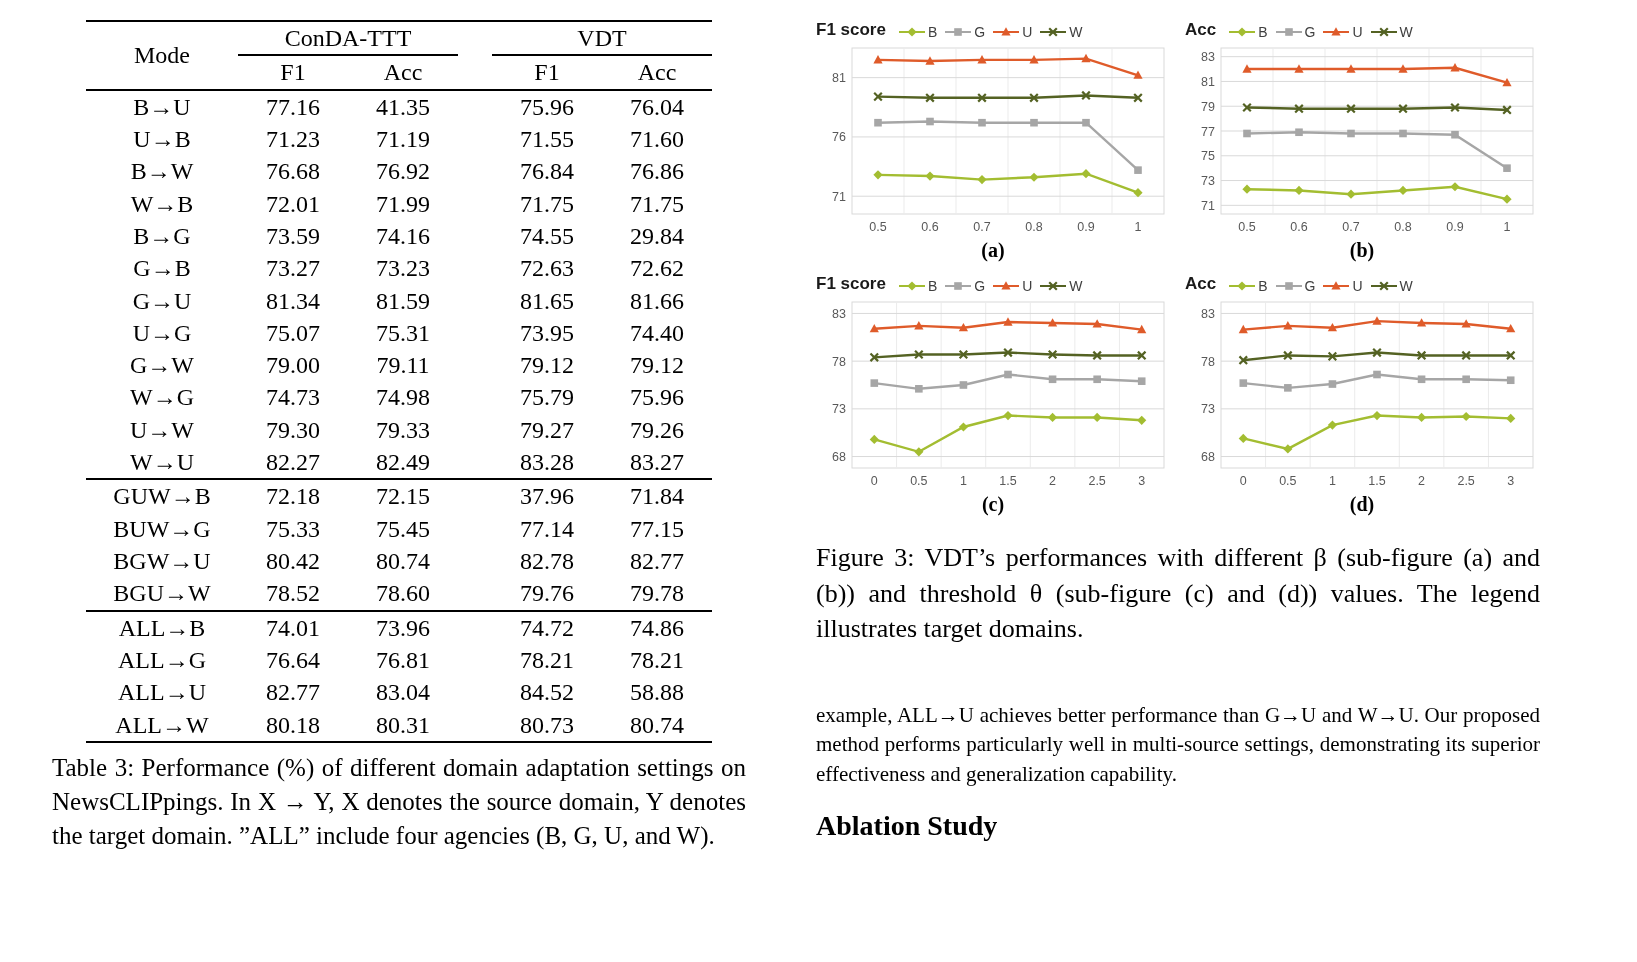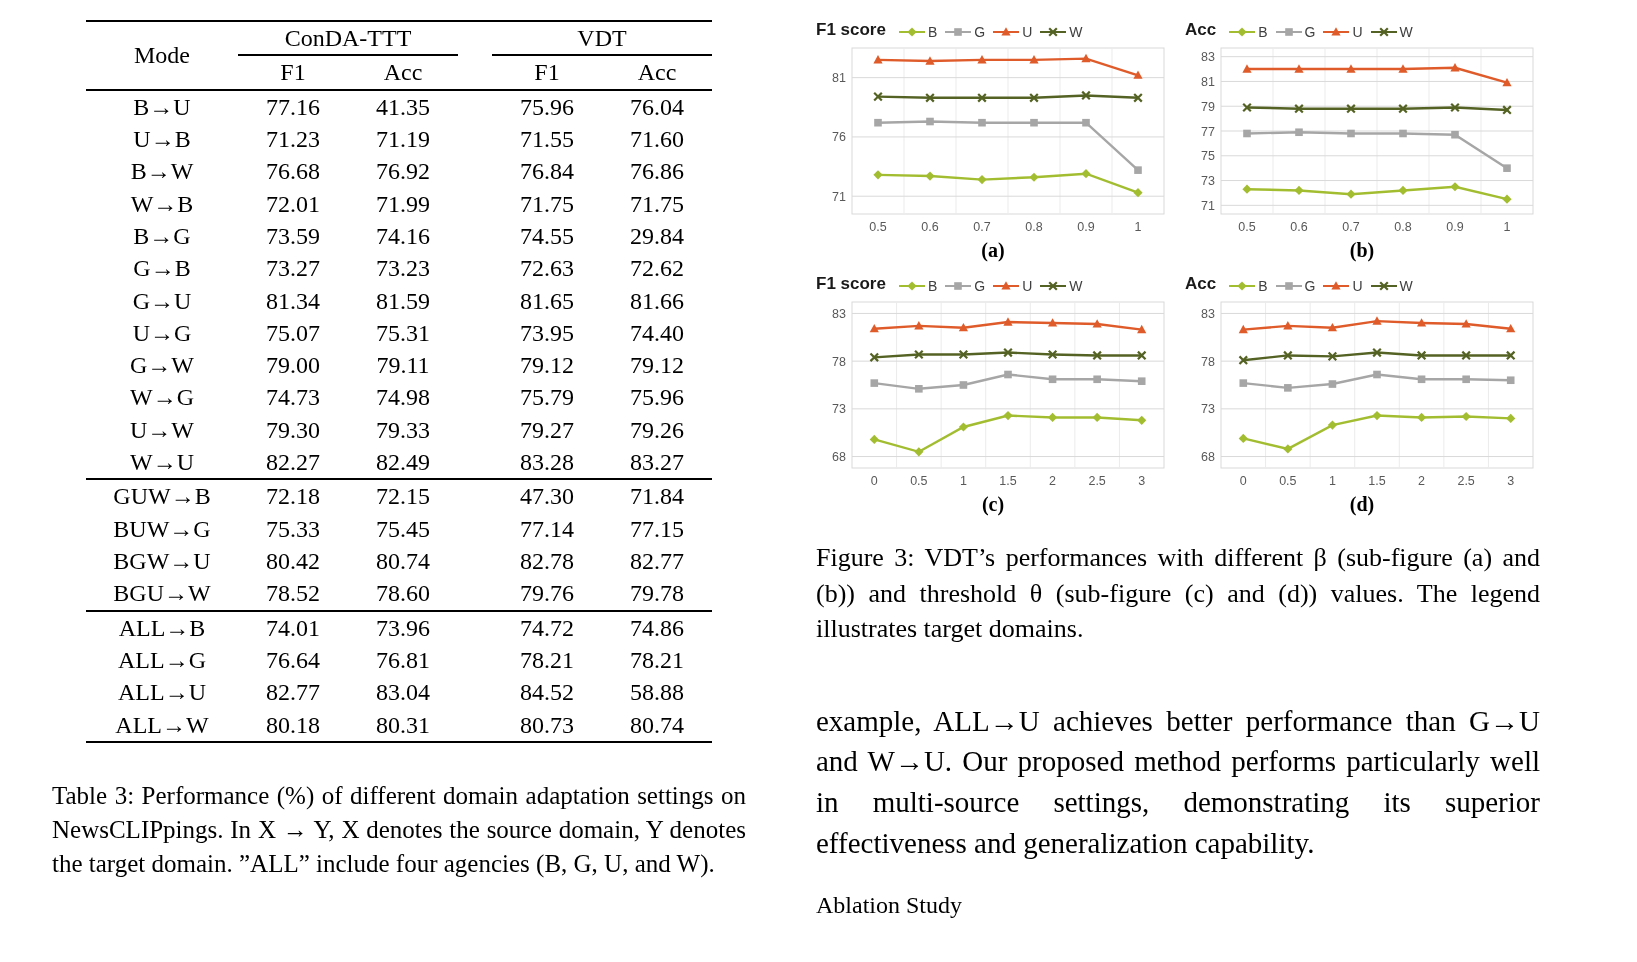--- a/index.html
+++ b/index.html
@@ -9,38 +9,38 @@
   
   .col-left{position:absolute;left:52px;top:12px;width:694px}
   table.results{border-collapse:collapse;margin:8px auto 0;font-size:24px;line-height:1.18}
   table.results th,table.results td{font-weight:normal;text-align:center;padding:2px 4px;white-space:nowrap}
   col.c-mode{width:152px} col.c-num{width:110px} col.c-gap{width:34px}
   .results tr.top th{border-top:2px solid #000}
   .results th.grp{border-bottom:2px solid #000}
   .results tr.sub th,.results th.mode-h{border-bottom:2px solid #000}
   .results tbody tr.group-start td{border-top:2px solid #000}
   .results tbody tr:last-child td{border-bottom:2px solid #000}
-  .caption{margin-top:36px;font-size:25px;line-height:1.37;text-align:justify}
+  .caption{margin-top:8px;font-size:25px;line-height:1.37;text-align:justify}
 
   
   .col-right{position:absolute;left:816px;top:12px;width:724px}
   .charts{display:grid;grid-template-columns:1fr 1fr;column-gap:14px;row-gap:4px}
   .chart{width:354px}
   .chart-head{display:flex;align-items:flex-end;gap:12px;height:28px;
               font-family:"Liberation Sans",sans-serif}
   .chart-title{font-weight:bold;font-size:17px;color:#1a1a1a}
   .legend{display:flex;align-items:center;gap:7px}
   .legend-item{display:inline-flex;align-items:center;gap:2px;font-size:14px;color:#404040}
   .plot{display:block}
   .plot text.tick{font:12.5px "Liberation Sans",sans-serif;fill:#595959}
   .sublabel{text-align:center;font-weight:bold;font-size:20px;margin-top:1px;
             font-family:"Liberation Serif",serif}
   .fig-caption{margin-top:24px;font-size:26px;line-height:1.37;text-align:justify}
-  .body-par{margin-top:54px;font-size:29px;line-height:1.4;text-align:justify}
-  .section-heading{margin-top:16px;font-size:24px;font-weight:normal}
+  .body-par{margin-top:54px;font-size:21px;line-height:1.4;text-align:justify}
+  .section-heading{margin-top:16px;font-size:28px;font-weight:bold}
 </style>
 </head>
 <body>
 
 <div class="col-left">
   <table class="results">
     <colgroup>
       <col class="c-mode">
         <col class="c-num">
         <col class="c-num">
@@ -158,21 +158,21 @@
           <td>82.49</td>
           <td></td>
           <td>83.28</td>
           <td>83.27</td>
         </tr>
         <tr class="group-start">
           <td>GUW→B</td>
           <td>72.18</td>
           <td>72.15</td>
           <td></td>
-          <td>47.30</td>
+          <td>37.96</td>
           <td>71.84</td>
         </tr>
         <tr>
           <td>BUW→G</td>
           <td>75.33</td>
           <td>75.45</td>
           <td></td>
           <td>77.14</td>
           <td>77.15</td>
         </tr>

